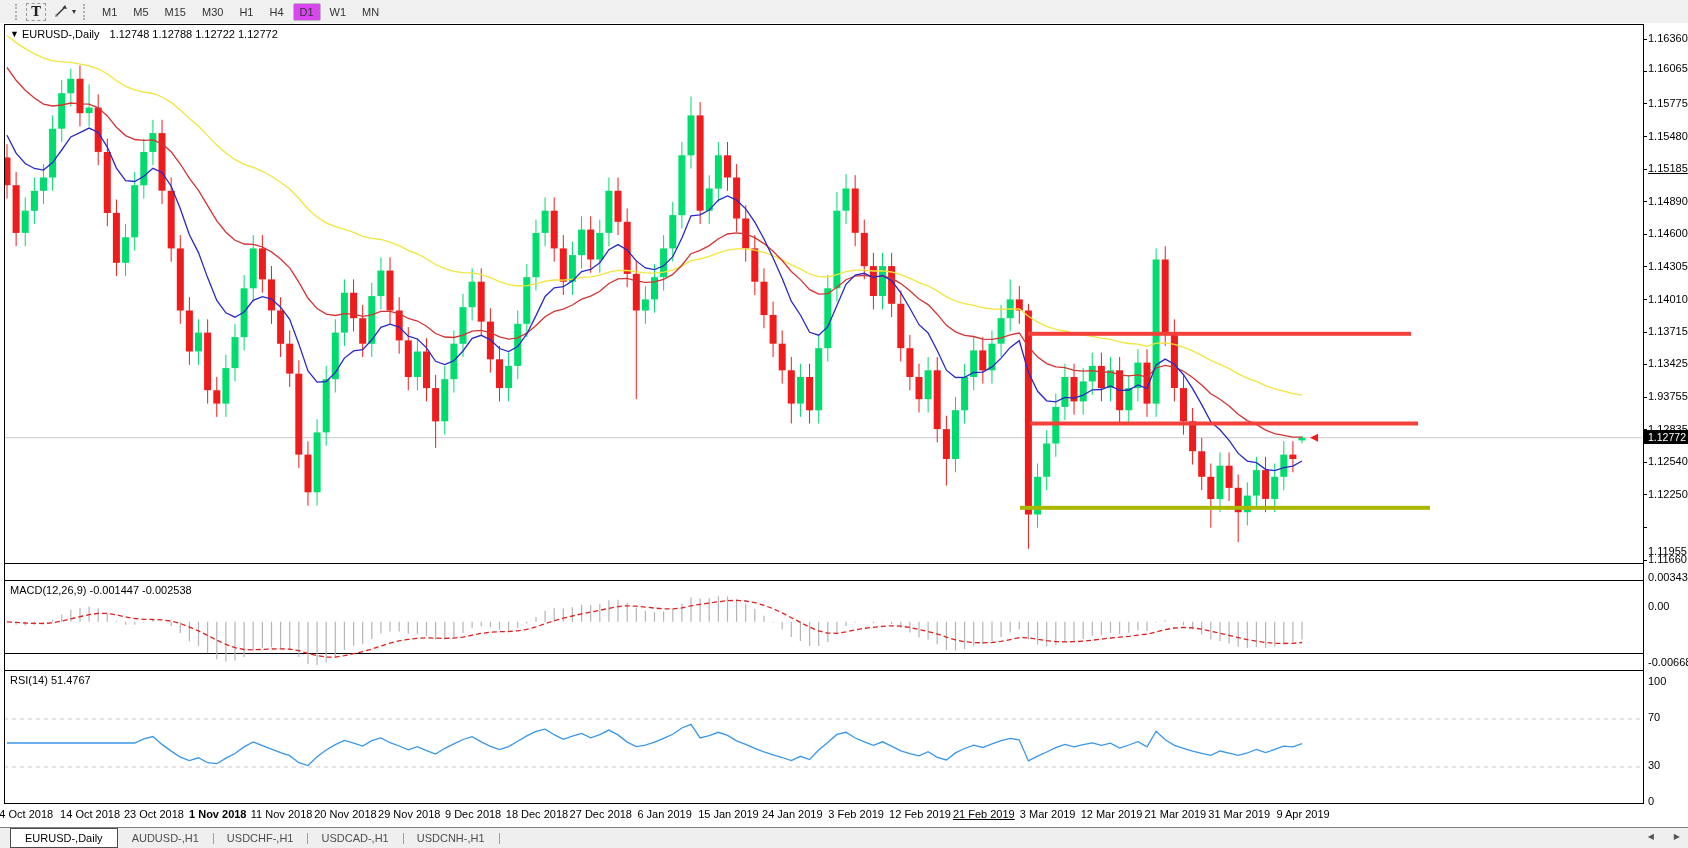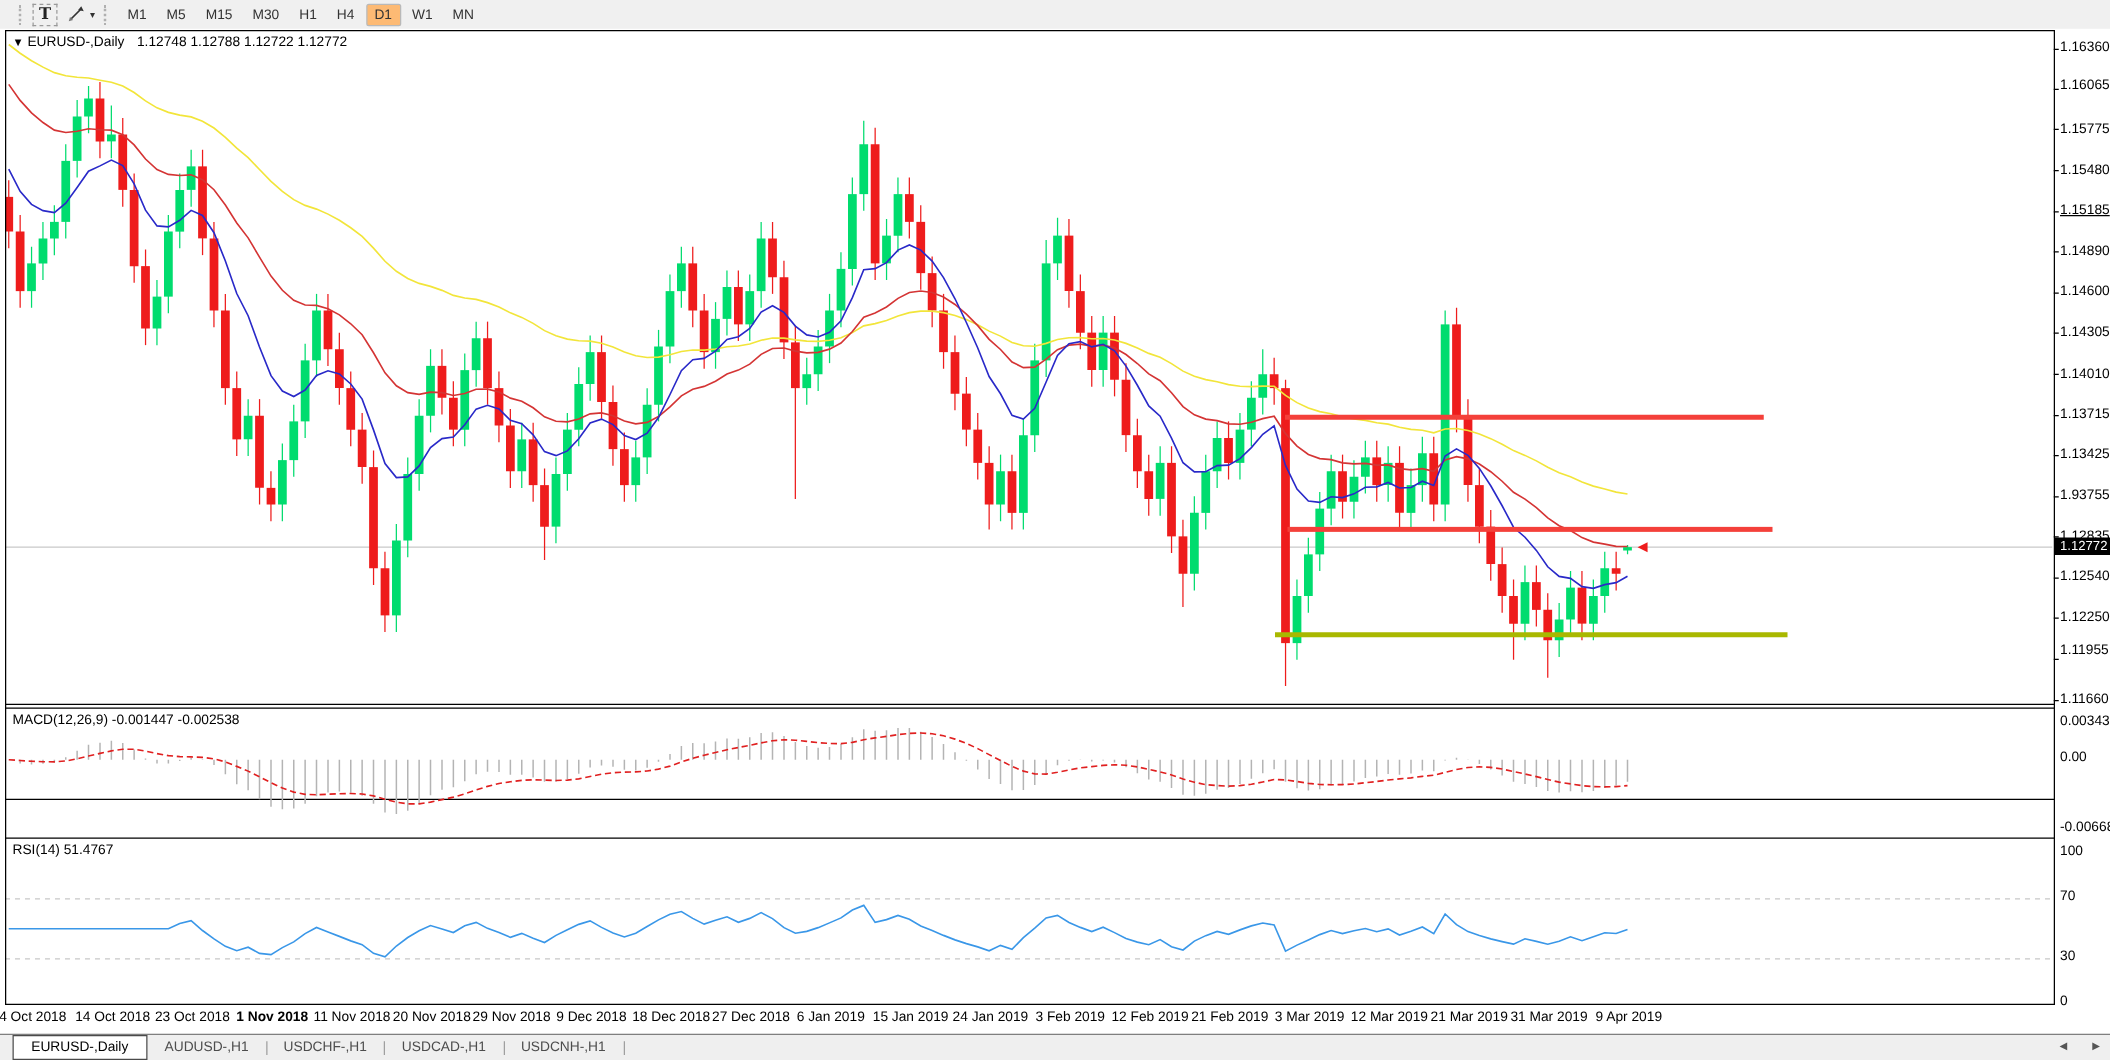--- a/index.html
+++ b/index.html
@@ -4,24 +4,24 @@
 <style>
   html,body{margin:0;padding:0}
   body{width:1688px;height:848px;background:#fff;font-family:"Liberation Sans",sans-serif;overflow:hidden;position:relative}
   #toolbar{position:absolute;left:0;top:0;width:1688px;height:23px;background:#f0f0f0;display:flex;align-items:center;padding-left:8px;box-sizing:border-box}
   .grip{width:2px;height:16px;border-left:2px dotted #b0b0b0;margin:0 7px}
   .tbtn{display:inline-flex;align-items:center;justify-content:center;height:18px;min-width:18px;cursor:default}
   #text-tool{font-family:"DejaVu Serif",serif;font-size:13px;font-weight:bold;color:#222;border:1px dashed #9a9a9a;width:17px;height:16px;line-height:15px;text-align:center}
   #arrows-tool{margin-left:6px}
   .caret{font-size:8px;color:#333;margin-left:2px}
   .tf{display:inline-block;text-align:center;font-size:11px;color:#333;padding:2px 6px;margin:0 1px;border:1px solid transparent;border-radius:2px}
-  .tf.active{background:#fdba74;border-color:#b9b9b9}
+  .tf.active{background:#d946ef;border-color:#b9b9b9}
   .panel{position:absolute;left:4px;width:1640px;background:#fff;border-top:1px solid #000;border-bottom:1px solid #000;box-sizing:border-box}
   #main-panel{top:24px;height:540px}
-  #macd-panel{top:566px;height:74px}
+  #macd-panel{top:580px;height:74px}
   #rsi-panel{top:670px;height:134px}
   #frame{position:absolute;left:4px;top:24px;width:1640px;height:780px;border-left:1px solid #000;border-right:1px solid #000;box-sizing:border-box;pointer-events:none}
   .panel svg{display:block}
   .panel-label{position:absolute;left:6px;top:3px;font-size:11px;color:#000;white-space:pre;display:flex;align-items:center}
   #symbol-marker{font-size:9px;margin-right:3px;color:#000}
   #main-title{margin-right:10px}
   .axis-label{position:absolute;left:1648px;font-size:11px;color:#000;white-space:nowrap}
   .ptickmark{position:absolute;left:1643px;width:4px;height:1px;background:#000}
   #price-badge{position:absolute;left:1644px;width:46px;height:14px;background:#000;color:#fff;font-size:10.5px;line-height:14px;text-align:center;z-index:5}
   .date-label{position:absolute;top:808px;font-size:11px;color:#000;transform:translateX(-50%);white-space:nowrap}
@@ -541,21 +541,21 @@
     <span class="axis-label" style="top: 357.348px;">1.13425</span>
     <div class="ptickmark" style="top: 396.549px;"></div>
     <span class="axis-label" style="top: 390.049px;">1.93755</span>
     <div class="ptickmark" style="top: 429.25px;"></div>
     <span class="axis-label" style="top: 422.75px;">1.12835</span>
     <div class="ptickmark" style="top: 461.951px;"></div>
     <span class="axis-label" style="top: 455.451px;">1.12540</span>
     <div class="ptickmark" style="top: 494.098px;"></div>
     <span class="axis-label" style="top: 487.598px;">1.12250</span>
     <div class="ptickmark" style="top: 526.799px;"></div>
-    <span class="axis-label" style="top: 514px;">1.11955</span>
+    <span class="axis-label" style="top: 545px;">1.11955</span>
     <div class="ptickmark" style="top: 559.5px;"></div>
     <span class="axis-label" style="top: 553px;">1.11660</span>
   </div>
 <div id="indicator-axis">
     <span class="axis-label" style="top: 571px;">0.003431</span>
     <span class="axis-label" style="top: 599.826px;">0.00</span>
     <span class="axis-label" style="top: 656px;">-0.006686</span>
     <span class="axis-label" style="top: 675px;">100</span>
     <span class="axis-label" style="top: 711px;">70</span>
     <span class="axis-label" style="top: 759px;">30</span>
@@ -571,21 +571,21 @@
     <span class="date-label" style="left: 345.44px;">20 Nov 2018</span>
     <span class="date-label" style="left: 409.28px;">29 Nov 2018</span>
     <span class="date-label" style="left: 473.12px;">9 Dec 2018</span>
     <span class="date-label" style="left: 536.96px;">18 Dec 2018</span>
     <span class="date-label" style="left: 600.8px;">27 Dec 2018</span>
     <span class="date-label" style="left: 664.64px;">6 Jan 2019</span>
     <span class="date-label" style="left: 728.48px;">15 Jan 2019</span>
     <span class="date-label" style="left: 792.32px;">24 Jan 2019</span>
     <span class="date-label" style="left: 856.16px;">3 Feb 2019</span>
     <span class="date-label" style="left: 920px;">12 Feb 2019</span>
-    <span class="date-label" style="left: 983.84px;">21 Feb 2019</span>
+    <span class="date-label" style="left: 983.84px; text-decoration: underline;">21 Feb 2019</span>
     <span class="date-label" style="left: 1047.68px;">3 Mar 2019</span>
     <span class="date-label" style="left: 1111.52px;">12 Mar 2019</span>
     <span class="date-label" style="left: 1175.36px;">21 Mar 2019</span>
     <span class="date-label" style="left: 1239.2px;">31 Mar 2019</span>
     <span class="date-label" style="left: 1303.04px;">9 Apr 2019</span>
   </div>
 
 <div id="tabbar">
     <span class="tab active">EURUSD-,Daily</span>
     <span class="tab">AUDUSD-,H1</span>

